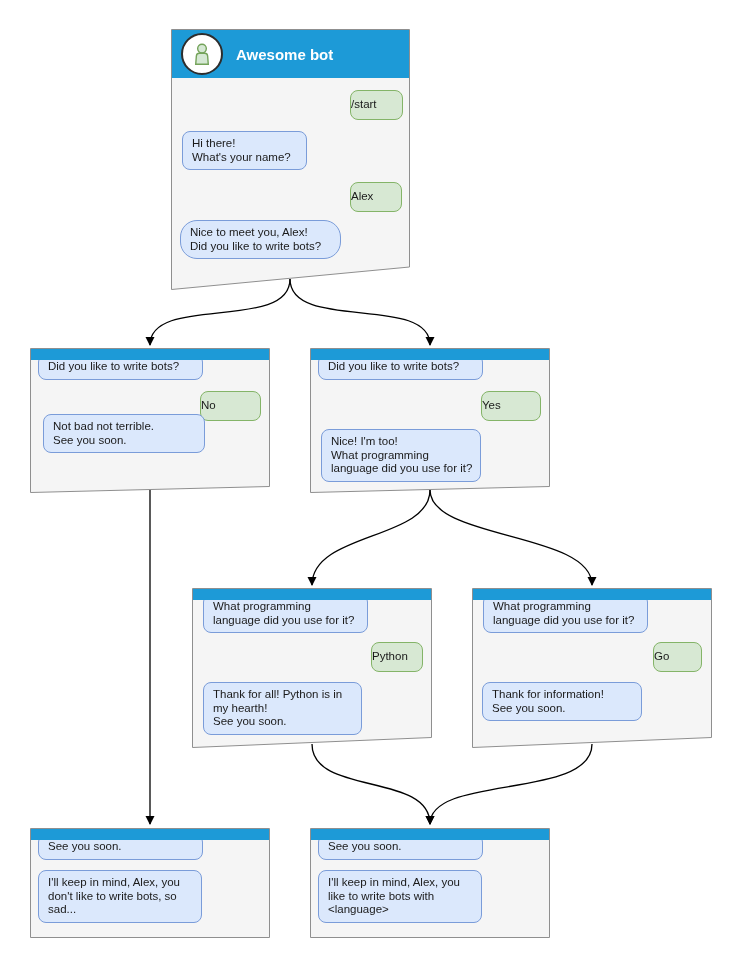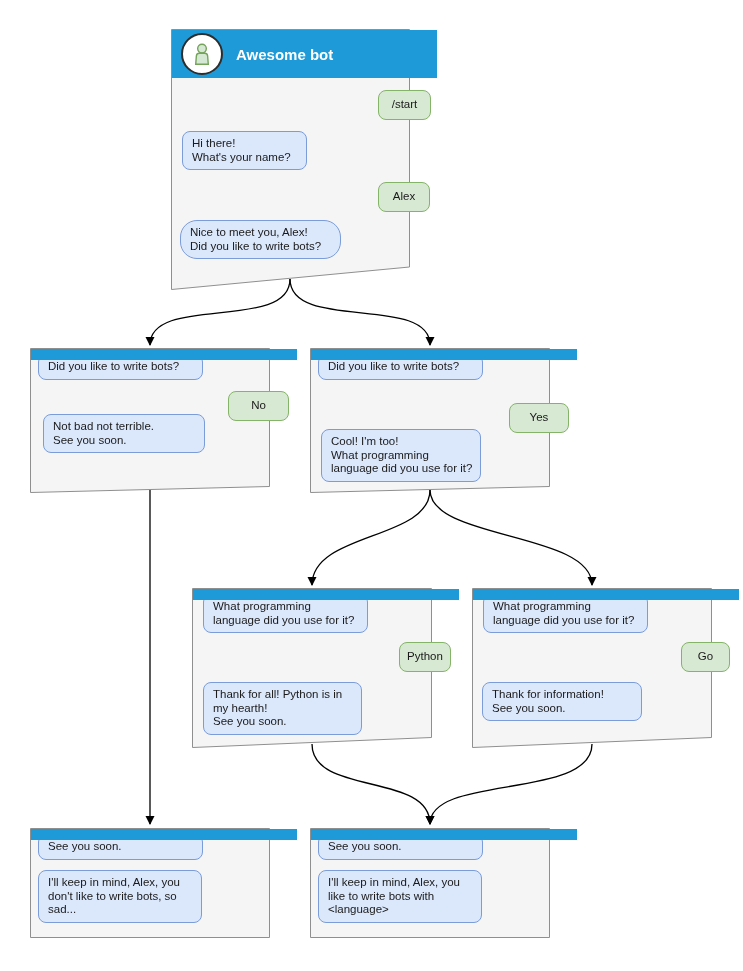--- a/index.html
+++ b/index.html
@@ -2,21 +2,21 @@
 <html><head>
 <meta charset="utf-8">
 <style>
   html,body { margin:0; padding:0; background:#ffffff; }
   .canvas {
     position:relative; width:743px; height:971px; overflow:hidden;
     font-family:"Liberation Sans","DejaVu Sans",sans-serif;
     background:#ffffff;
   }
   .connectors { position:absolute; left:0; top:0; z-index:0; }
-  .win { position:absolute; z-index:1;padding-left:28px; }
+  .win { position:absolute; z-index:1; }
   .win-bg { position:absolute; left:0; top:0; z-index:0; }
   .win-header {
     position:absolute; left:1px; right:1px; top:1px;
     background:#1d9ad7; z-index:2;
   }
   .win-header.small { height:11px; }
   .win-header.main {
     height:48px; display:flex; align-items:center; gap:13px; padding-left:9px;
   }
   .avatar {
@@ -24,21 +24,21 @@
     border:2px solid #2d2d2d; display:flex; align-items:center; justify-content:center;
     flex:0 0 auto;
   }
   .title { color:#ffffff; font-weight:bold; font-size:15px; }
   .bubble {
     position:absolute; z-index:1; box-sizing:border-box;
     font-size:11.5px; line-height:13.5px; color:#1a1a1a;
     border-radius:8px; white-space:pre; padding:5px 9px;
   }
   .bubble.bot  { background:#dbe8fc; border:1px solid #7a9cd9; }
-  .bubble.user { background:#d7e8d3; border:1px solid #84b468; text-align:center; padding:7px 0; }
+  .bubble.user { background:#d7e8d3; border:1px solid #84b468; padding:7px 0; }
 </style>
 </head>
 <body>
 
 <div class="canvas">
 
   <svg class="connectors" width="743" height="971">
     <defs>
       <marker id="arrow" markerWidth="11" markerHeight="11" refX="8" refY="4.5" orient="auto" markerUnits="userSpaceOnUse">
         <path d="M0,0 L9,4.5 L0,9 Z" fill="#000000"></path>
@@ -84,22 +84,22 @@
     <div class="bubble bot" style="left:13px; top:66px; width:162px;">Not bad not terrible.
 See you soon.</div>
   </div>
 
   <div class="win" style="left:310px; top:348px; width:240px; height:145px;">
     <svg class="win-bg" width="240" height="145">
       <polygon points="0.5,0.5 239.5,0.5 239.5,138.5 0.5,144.5" fill="#f5f5f5" stroke="#8f8f8f" stroke-width="1"></polygon>
     </svg>
     <div class="win-header small"></div>
     <div class="bubble bot" style="left:8px;  top:6px;  width:165px;">Did you like to write bots?</div>
-    <div class="bubble user" style="right:9px; top:43px; width:60px;margin-top:12px;">Yes</div>
-    <div class="bubble bot" style="left:11px; top:81px; width:160px;">Cool! I'm too!
+    <div class="bubble user" style="right:9px; top:43px; width:60px;">Yes</div>
+    <div class="bubble bot" style="left:11px; top:81px; width:160px;">Nice! I'm too!
 What programming
 language did you use for it?</div>
   </div>
 
   <div class="win" style="left:192px; top:588px; width:240px; height:160px;">
     <svg class="win-bg" width="240" height="160">
       <polygon points="0.5,0.5 239.5,0.5 239.5,149.5 0.5,159.5" fill="#f5f5f5" stroke="#8f8f8f" stroke-width="1"></polygon>
     </svg>
     <div class="win-header small"></div>
     <div class="bubble bot" style="left:11px; top:6px;  width:165px;">What programming

